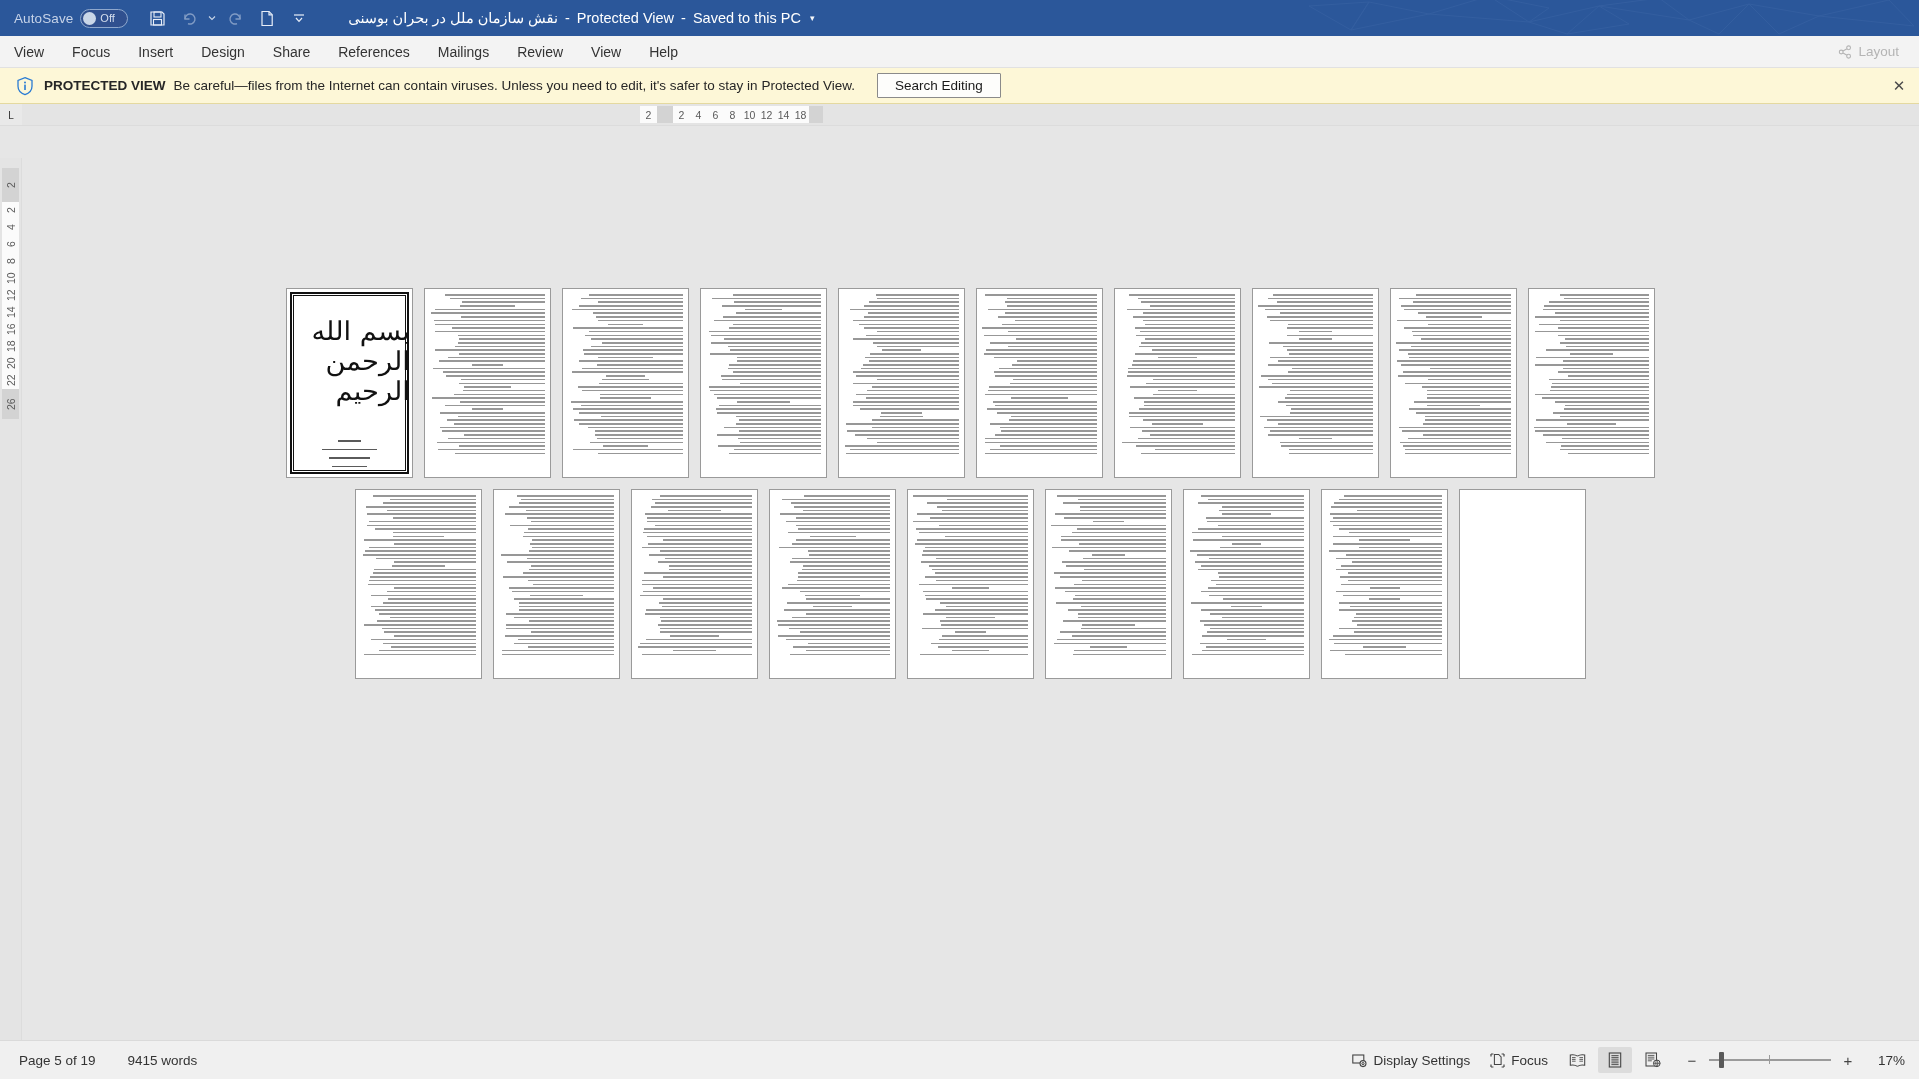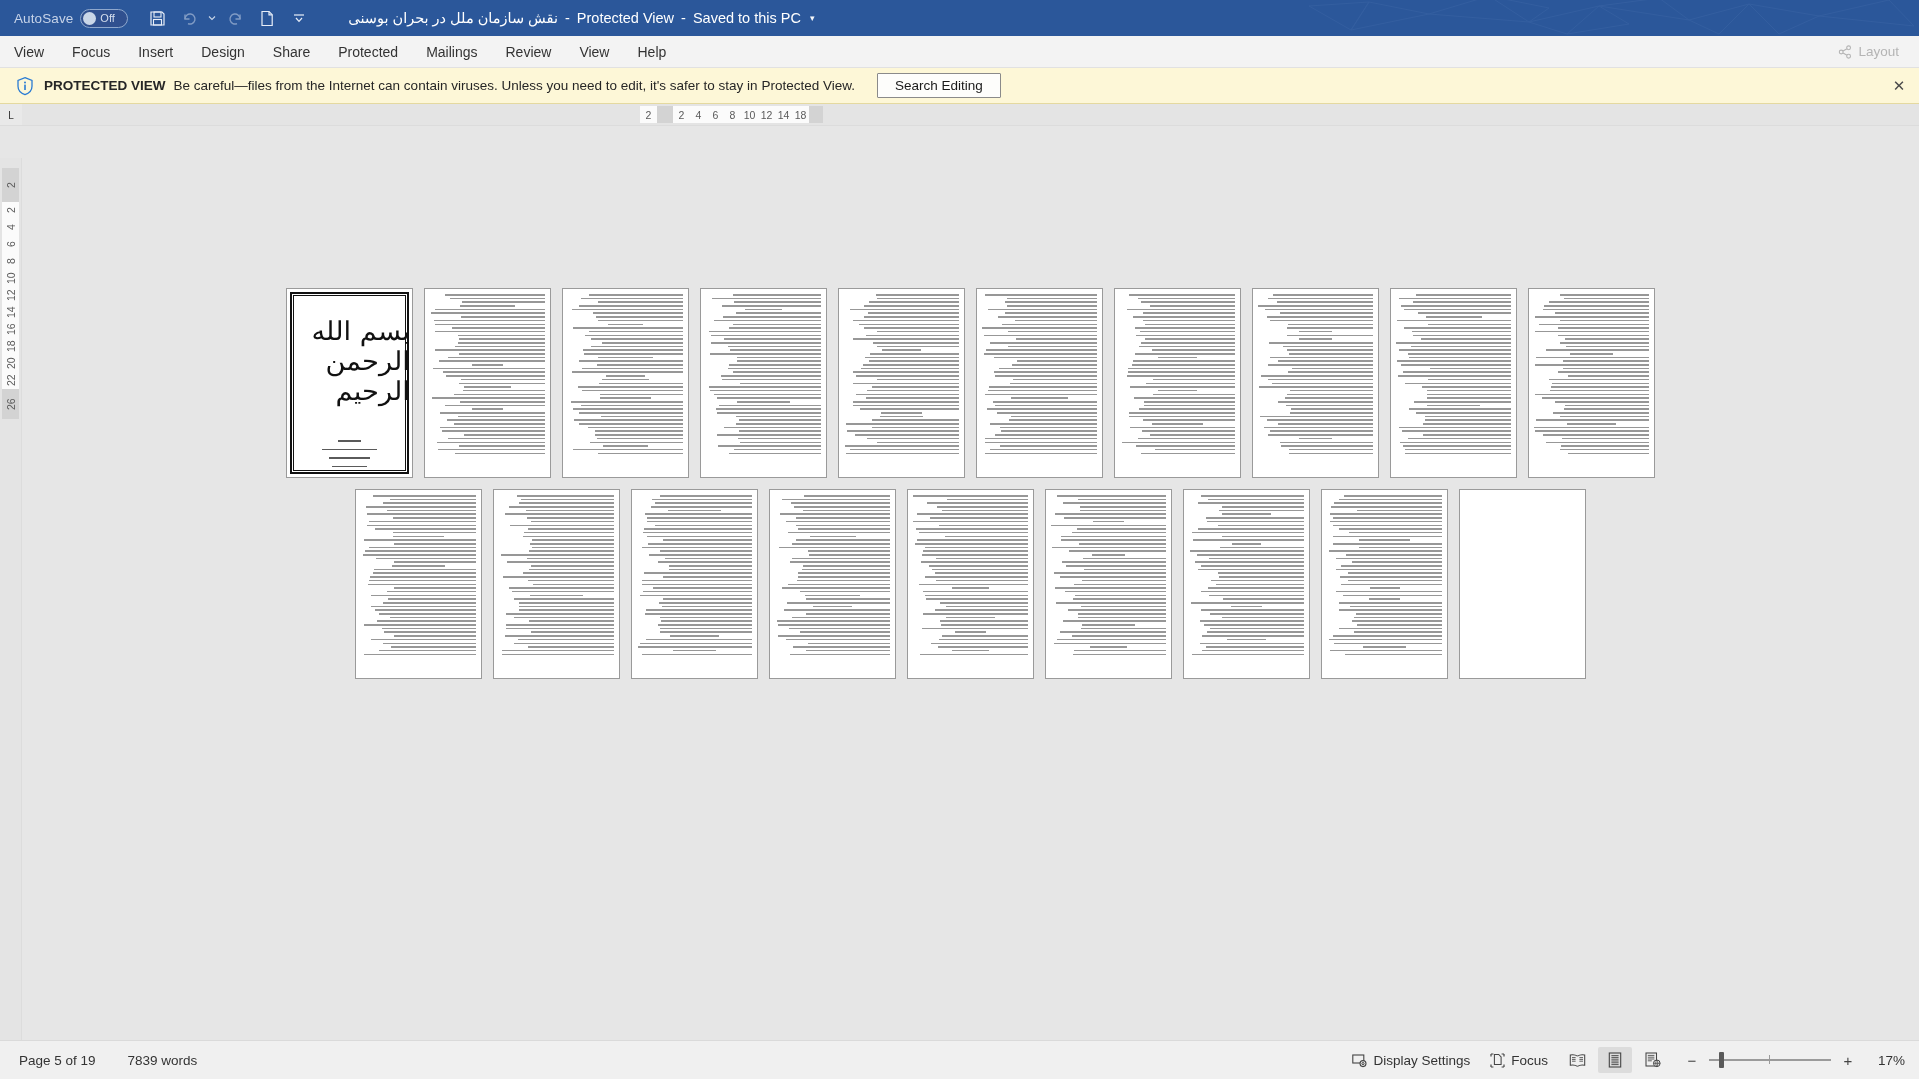--- a/index.html
+++ b/index.html
@@ -241,21 +241,21 @@
 
 
 </div>
 
 <div class="ribbon">
   <div class="tab file">View</div>
   <div class="tab">Focus</div>
   <div class="tab">Insert</div>
   <div class="tab">Design</div>
   <div class="tab">Share</div>
-  <div class="tab">Protected</div>
+  <div class="tab">References</div>
   <div class="tab">Mailings</div>
   <div class="tab">Review</div>
   <div class="tab">View</div>
   <div class="tab">Help</div>
 
   <div class="share-btn">
     <svg width="14" height="14" viewBox="0 0 14 14">
       <circle cx="10.6" cy="2.8" r="1.9" fill="none" stroke="#b4b4b4" stroke-width="1.1"></circle>
       <circle cx="3.2" cy="7" r="1.9" fill="none" stroke="#b4b4b4" stroke-width="1.1"></circle>
       <circle cx="10.6" cy="11.2" r="1.9" fill="none" stroke="#b4b4b4" stroke-width="1.1"></circle>
@@ -1162,21 +1162,21 @@
         <div class="page">
           <div class="inner"></div>
         </div>
       </div>
   </div>
 </div>
 
 <div class="statusbar">
   <div class="sb-left">
     <span class="sb-item">Page 5 of 19</span>
-    <span class="sb-item">7839 words</span>
+    <span class="sb-item">9415 words</span>
   </div>
 
   <div class="sb-right">
     <div class="sb-btn">
       <svg width="15" height="15" viewBox="0 0 15 15">
         <rect x="0.8" y="2" width="11" height="8" fill="none" stroke="#444" stroke-width="1.1"></rect>
         <circle cx="11" cy="10.6" r="3" fill="#f0f0f0" stroke="#444" stroke-width="1.05"></circle>
         <circle cx="11" cy="10.6" r="1.1" fill="none" stroke="#444" stroke-width="1"></circle>
       </svg>
       <span>Display Settings</span>

